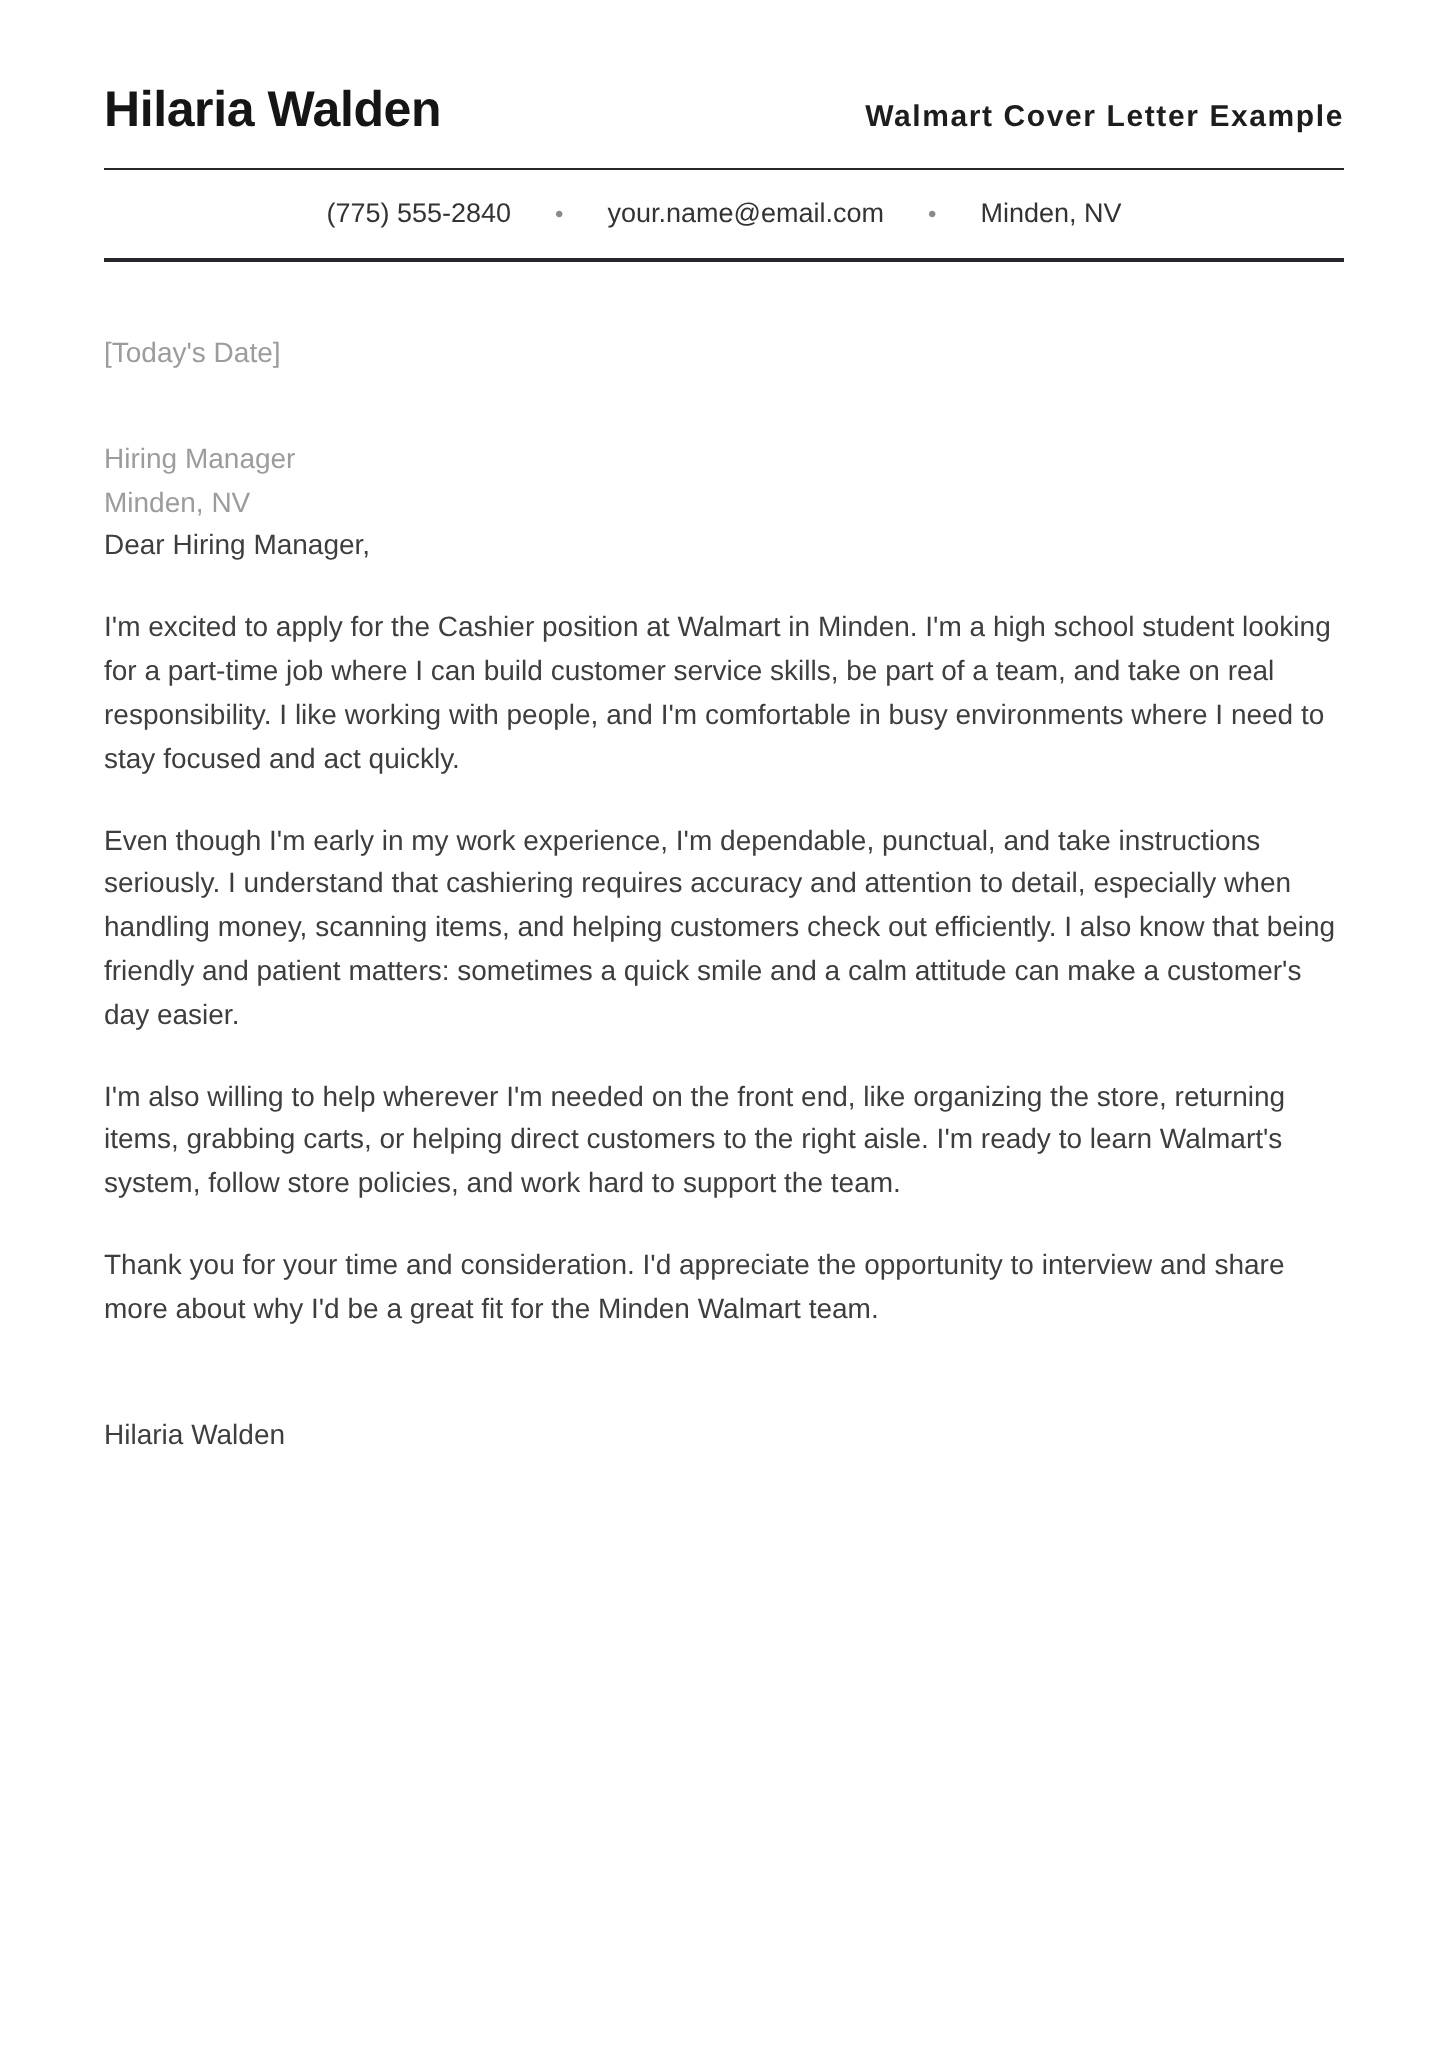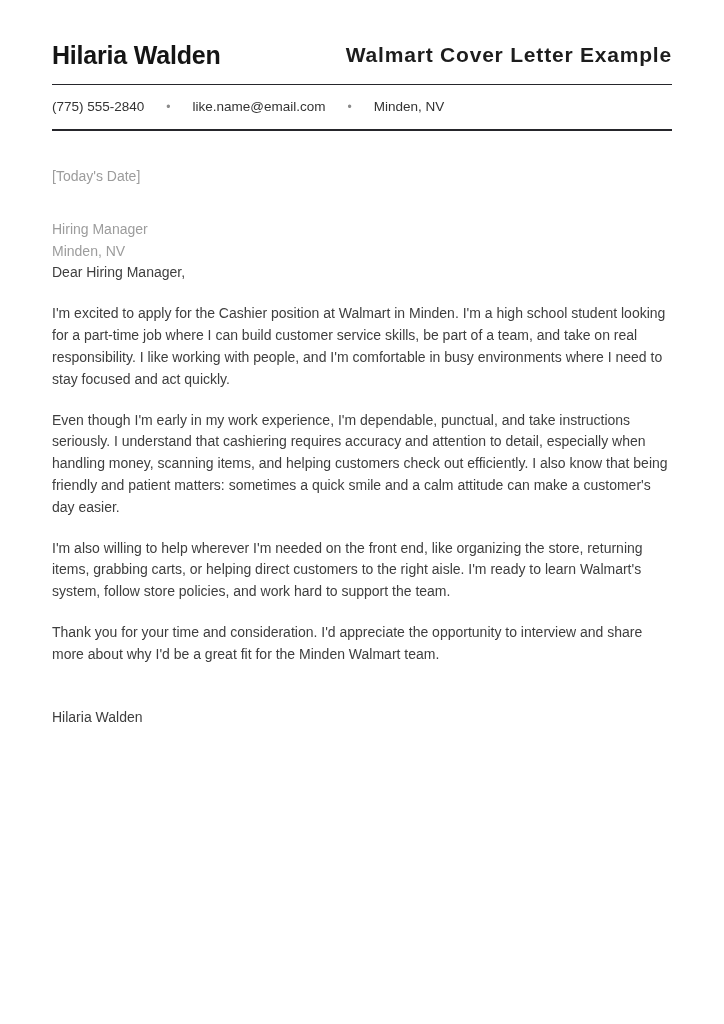--- a/index.html
+++ b/index.html
@@ -23,37 +23,38 @@
     padding-top: 2px;
   }
   .candidate-name {
     font-size: 25px;
     font-weight: 700;
     color: #151515;
     letter-spacing: -0.2px;
     line-height: 1.1;
   }
   .doc-title {
-    font-size: 21px;
+    font-size: 15px;
     font-weight: 700;
     color: #1d1d1d;
     letter-spacing: 0.8px;
     padding-bottom: 3px;
     white-space: nowrap;
   }
 
   .rule {
     height: 1.5px;
     background: #26262b;
     width: 100%;
   }
 
   
   .contact-row {
     display: flex;
+    justify-content: center;
     align-items: center;
     padding: 14px 0 15px 0;
     font-size: 13.5px;
     color: #333333;
   }
   .contact-row .dot {
     color: #8a8a8a;
     font-size: 12px;
     margin: 0 22px;
     line-height: 1;
@@ -88,21 +89,21 @@
   <header class="header">
     <h1 class="candidate-name">Hilaria Walden</h1>
     <div class="doc-title">Walmart Cover Letter Example</div>
   </header>
 
   <div class="rule"></div>
 
   <div class="contact-row">
     <span>(775) 555-2840</span>
     <span class="dot">•</span>
-    <span>like.name@email.com</span>
+    <span>your.name@email.com</span>
     <span class="dot">•</span>
     <span>Minden, NV</span>
   </div>
 
   <div class="rule"></div>
 
   <div class="letter-body">
 
     <p class="date muted">[Today's Date]</p>
 

